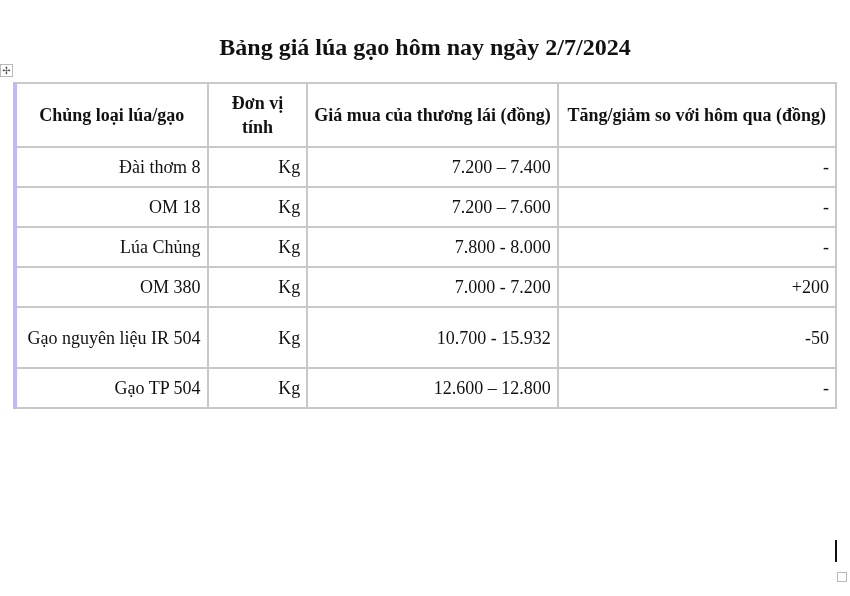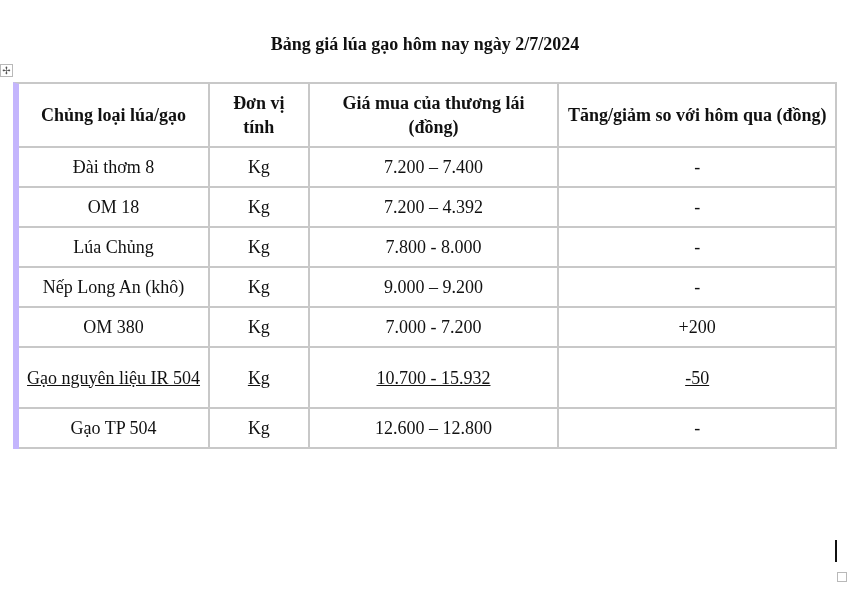--- a/index.html
+++ b/index.html
@@ -1,32 +1,32 @@
 <!DOCTYPE html>
 <html><head>
 <meta charset="utf-8">
 <style>
   html, body { margin: 0; padding: 0; background: #ffffff; }
   body { width: 850px; height: 596px; position: relative; overflow: hidden;
          font-family: "Liberation Serif", "DejaVu Serif", serif; color: #111; }
   .title { position: absolute; left: 0; top: 34px; width: 850px; text-align: center;
-           font-weight: bold; font-size: 18px; }
+           font-weight: bold; font-size: 24px; }
   .move-handle { position: absolute; left: 0; top: 64px; width: 11px; height: 11px;
                  border: 1px solid #b9b9b9; background: #fff; font-size: 10px; line-height: 11px;
                  text-align: center; color: #555; }
   .resize-handle { position: absolute; left: 837px; top: 572px; width: 8px; height: 8px;
                    border: 1px solid #b9b9b9; background: #fff; }
   .caret { position: absolute; left: 835px; top: 540px; width: 2px; height: 22px; background: #111; }
   table.prices { position: absolute; left: 13px; top: 82px; border-collapse: separate; border-spacing: 0;
-                 width: 824px; border-top: 2px solid #c8c8c8; border-left: 6px solid #c4b5fd; }
+                 width: 824px; border-top: 2px solid #c8c8c8; border-left: 4px solid #c4b5fd; }
   table.prices td, table.prices th { border-right: 2px solid #c8c8c8; border-bottom: 2px solid #c8c8c8;
                  text-align: center; vertical-align: middle; padding: 0 6px; font-size: 18px; }
   table.prices th { font-weight: bold; height: 62px; line-height: 24px; }
-  table.prices td { height: 38px; line-height: 22px; font-weight: normal; }
-  table.prices tr.tall td { height: 59px; text-decoration: underline; }
+  table.prices td { height: 38px; line-height: 22px; font-weight: normal; text-align: right; }
+  table.prices tr.tall td { height: 59px; }
   col.c1 { width: 192px; } col.c2 { width: 100px; } col.c3 { width: 251px; } col.c4 { width: 279px; }
 </style>
 </head>
 <body>
 
 <div class="title">Bảng giá lúa gạo hôm nay ngày 2/7/2024</div>
 
 <div class="move-handle">✢</div>
 
 <table class="prices">
@@ -47,33 +47,27 @@
   <tbody>
     <tr>
       <td>Đài thơm 8</td>
       <td>Kg</td>
       <td>7.200 – 7.400</td>
       <td>-</td>
     </tr>
     <tr>
       <td>OM 18</td>
       <td>Kg</td>
-      <td>7.200 – 4.392</td>
+      <td>7.200 – 7.600</td>
       <td>-</td>
     </tr>
     <tr>
       <td>Lúa Chủng</td>
       <td>Kg</td>
       <td>7.800 - 8.000</td>
-      <td>-</td>
-    </tr>
-    <tr>
-      <td>Nếp Long An (khô)</td>
-      <td>Kg</td>
-      <td>9.000 – 9.200</td>
       <td>-</td>
     </tr>
     <tr>
       <td>OM 380</td>
       <td>Kg</td>
       <td>7.000 - 7.200</td>
       <td>+200</td>
     </tr>
     <tr class="tall">
       <td>Gạo nguyên liệu IR 504</td>

